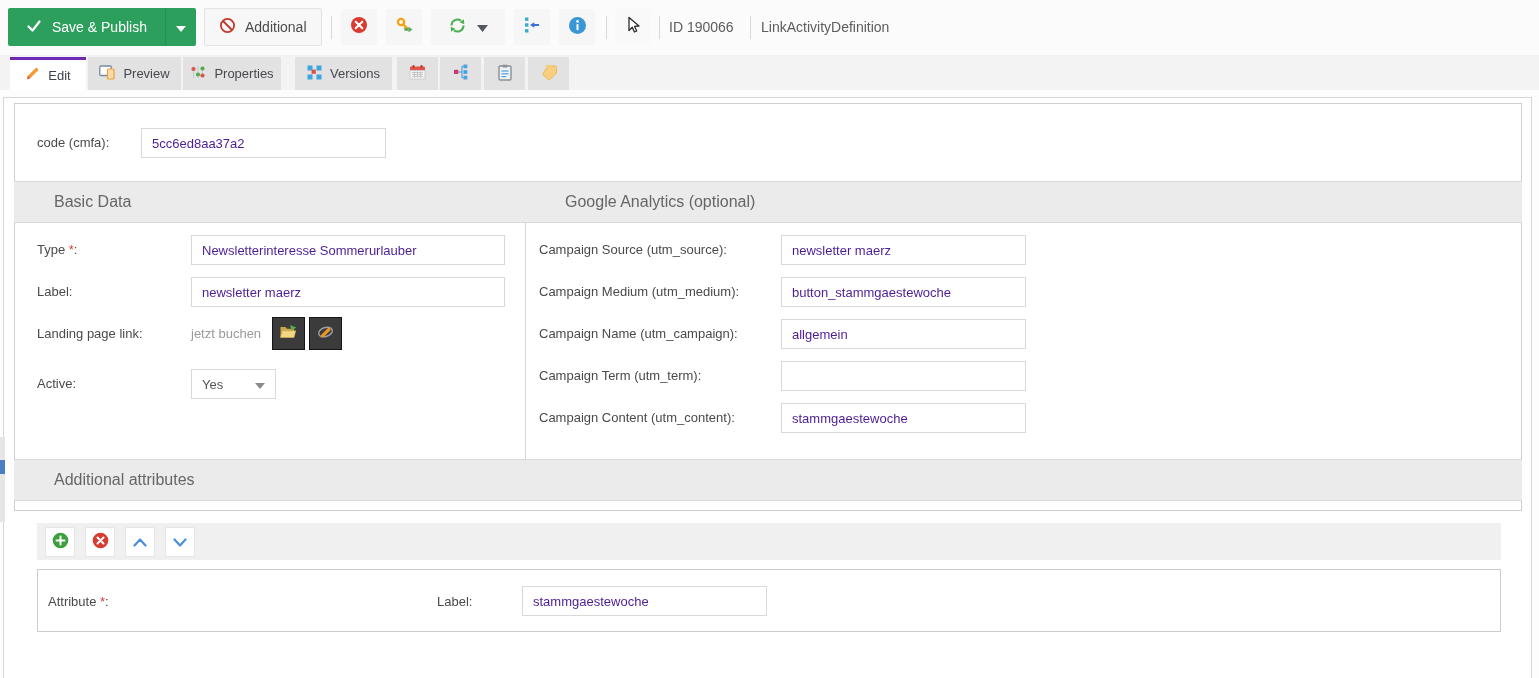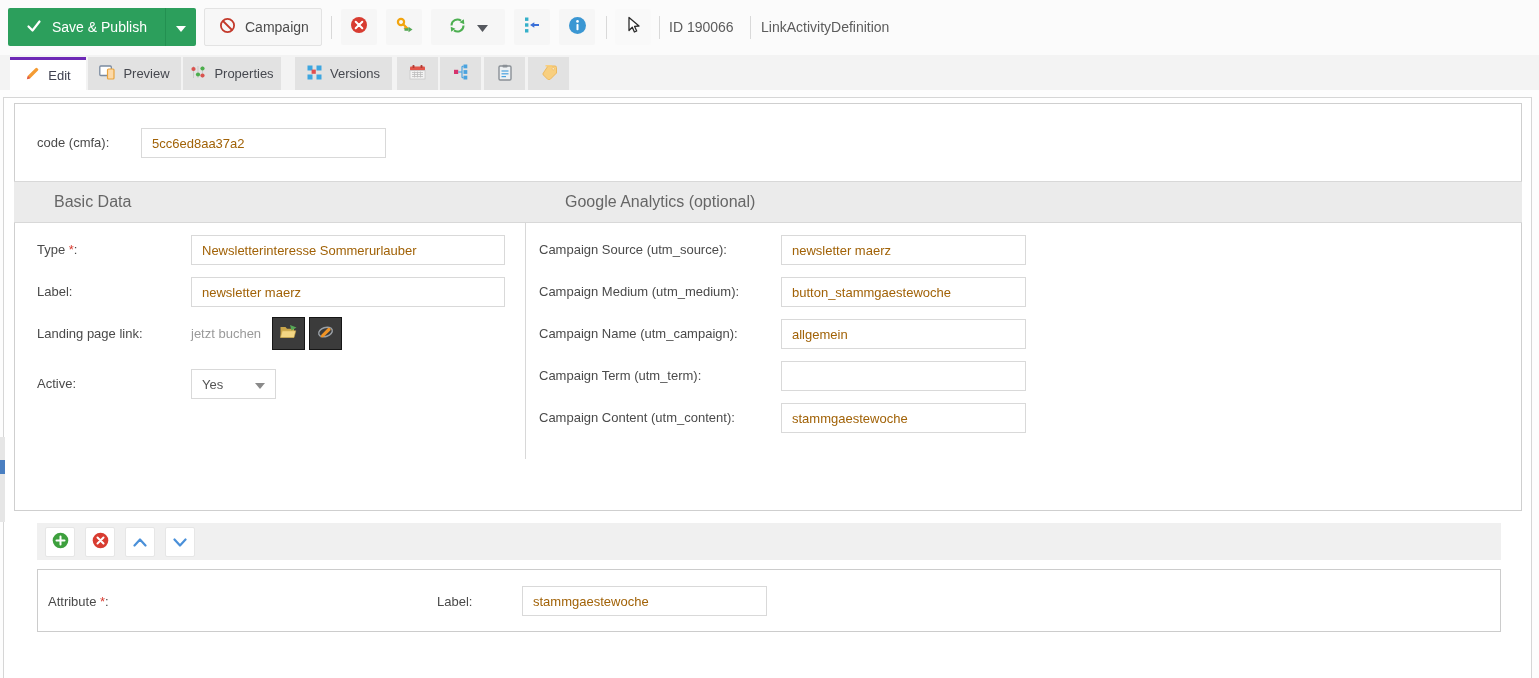--- a/index.html
+++ b/index.html
@@ -28,21 +28,21 @@
   .tab.active { background:#fff; border-top:3px solid #6d28b5; color:#3f4150; }
 
   
   .content { position:absolute; left:3px; top:97px; width:1529px; height:581px; background:#fff;
              border:1px solid #d6d6d6; border-bottom:none; }
   .panel { position:absolute; left:14px; top:103px; width:1508px; height:408px; background:#fff;
            border:1px solid #cfcfcf; }
 
   .f-label { position:absolute; font-size:13px; color:#4a4a4a; white-space:nowrap; }
   .req { color:#d83c31; }
-  .t-input { position:absolute; height:30px; border:1px solid #d9d9d9; background:#fff; color:#a16207;
+  .t-input { position:absolute; height:30px; border:1px solid #d9d9d9; background:#fff; color:#4c1d95;
              font-size:13px; font-family:"Liberation Sans", sans-serif; padding:0 10px; outline:none; }
 
   .sec-header { position:absolute; height:42px; background:#ebebeb; border-top:1px solid #d8d8d8;
                 border-bottom:1px solid #d8d8d8; }
   .sec-header span { display:block; line-height:40px; padding-left:40px; font-size:16px; color:#666; }
   .col-divider { position:absolute; width:1px; background:#d8d8d8; }
 
   .muted-text { color:#9a9a9a; font-size:13px; }
   .dark-btn { position:absolute; width:33px; height:33px; background:#3b3b3b; border:1px solid #161616;
               display:flex; align-items:center; justify-content:center; cursor:pointer; }
@@ -83,21 +83,21 @@
       </div>
     </div>
 
     <div class="btn-plain" style="left:204px; width:118px;">
       <span>
         <svg width="17" height="17" viewBox="0 0 17 17">
             <circle cx="8.5" cy="8.5" r="6.6" fill="none" stroke="#c3392b" stroke-width="1.8"></circle>
             <line x1="4" y1="4" x2="13" y2="13" stroke="#c3392b" stroke-width="1.8"></line>
           </svg>
       </span>
-      <span>Campaign</span>
+      <span>Additional</span>
     </div>
 
     <div class="tool-sep" style="left:331px;"></div>
 
     <div class="icon-btn" style="left:341px;">
       <span>
         <svg width="18" height="18" viewBox="0 0 18 18">
             <circle cx="9" cy="9" r="8" fill="#d83c31"></circle>
             <path d="M5.7 5.7 L12.3 12.3 M12.3 5.7 L5.7 12.3" stroke="#fff" stroke-width="2" stroke-linecap="round"></path>
           </svg>
@@ -336,20 +336,23 @@
 
     <div class="f-label" style="left:524px; top:222px;">Campaign Name (utm_campaign):</div>
     <input class="t-input" style="left: 766px; top: 215px; width: 245px;" value="allgemein">
 
     <div class="f-label" style="left:524px; top:264px;">Campaign Term (utm_term):</div>
     <input class="t-input" style="left: 766px; top: 257px; width: 245px;" value="">
 
     <div class="f-label" style="left:524px; top:306px;">Campaign Content (utm_content):</div>
     <input class="t-input" style="left: 766px; top: 299px; width: 245px;" value="stammgaestewoche">
 
+    <div class="sec-header" style="left:-1px; top:355px; width:1508px;">
+      <span>Additional attributes</span>
+    </div>
 
     <div class="attr-toolbar" style="left:22px; top:419px; width:1464px; height:37px;">
       <div class="sm-btn" style="left:8px;">
         <span>
           <svg width="17" height="17" viewBox="0 0 17 17">
               <circle cx="8.5" cy="8.5" r="7.8" fill="#3da03d"></circle>
               <path d="M8.5 4.5 V12.5 M4.5 8.5 H12.5" stroke="#fff" stroke-width="2" stroke-linecap="round"></path>
             </svg>
         </span>
       </div>

